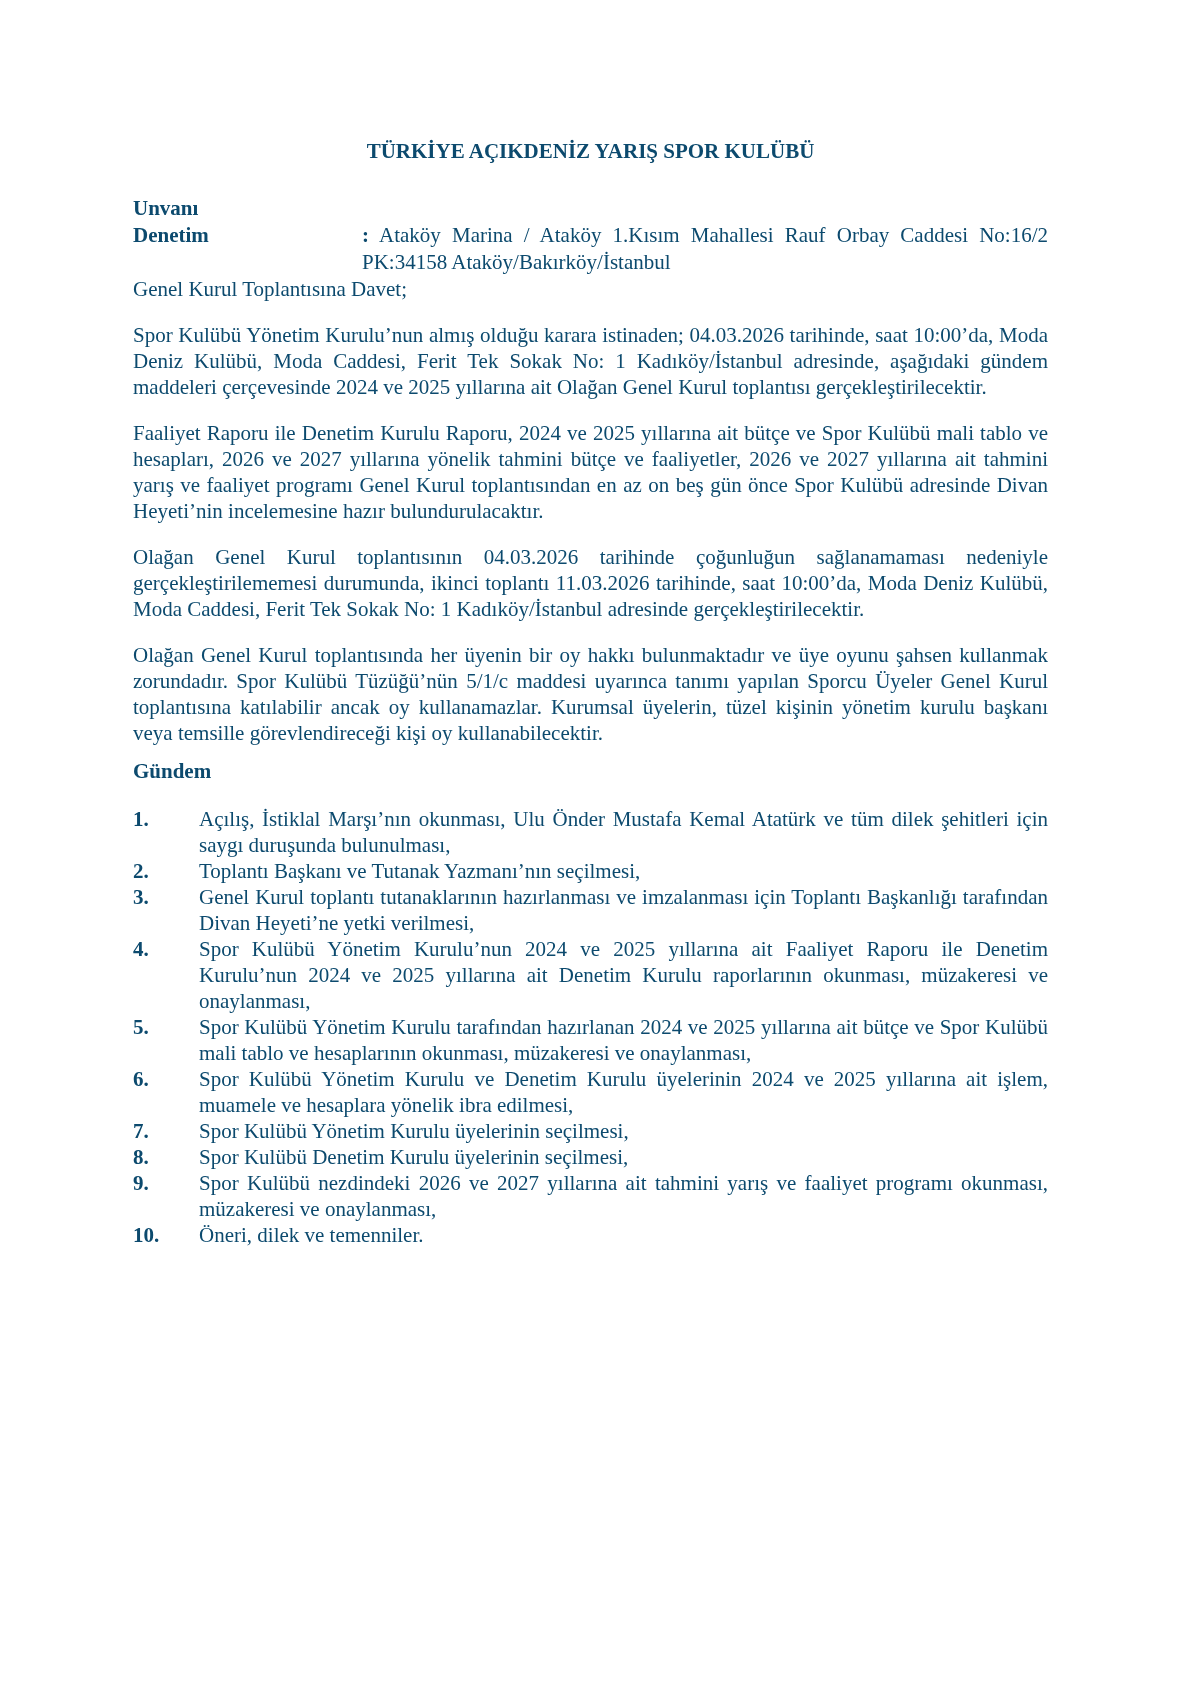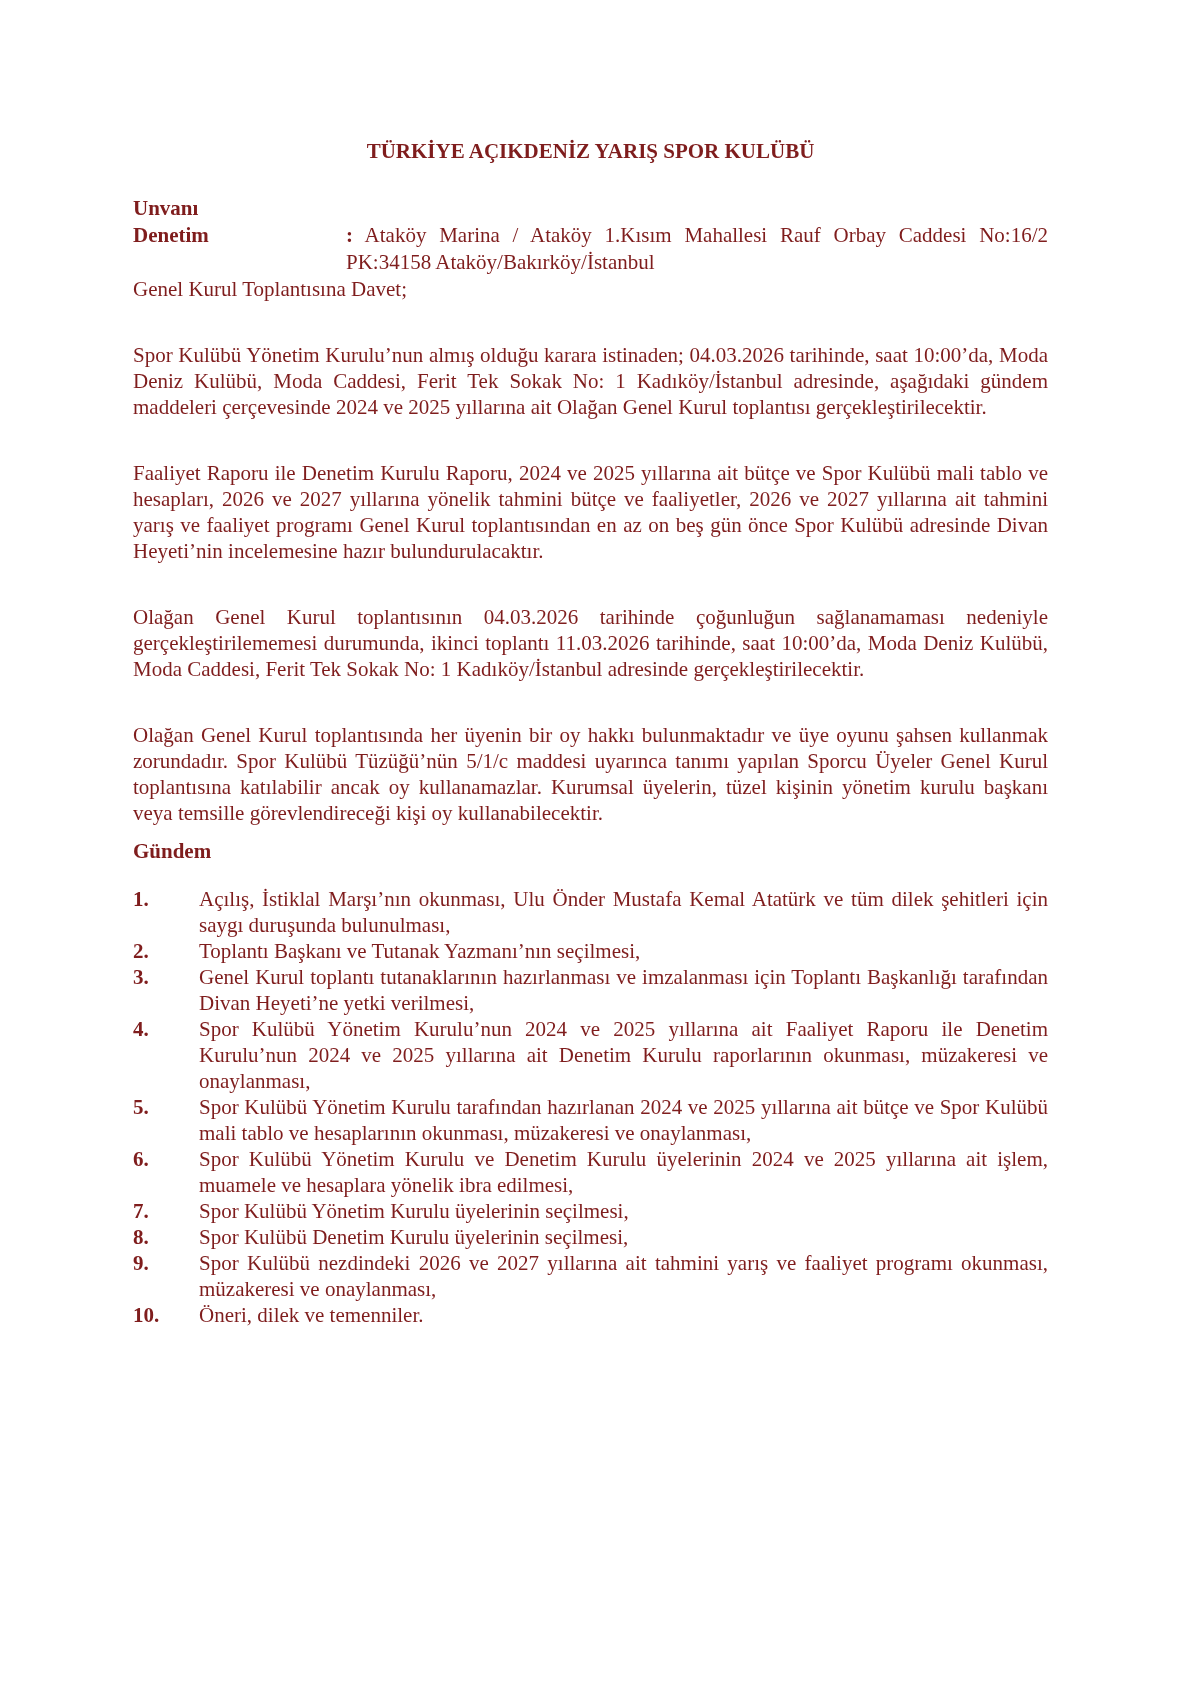--- a/index.html
+++ b/index.html
@@ -16,46 +16,47 @@
     overflow: hidden;
   }
   .content {
     position: absolute;
     left: 133px;
     top: 138px;
     width: 915px;
     font-family: "Liberation Serif", "DejaVu Serif", serif;
     font-size: 21px;
     line-height: 26px;
-    color: #7f1d1d;
+    color: #0c4a6e;
   }
   .doc-title {
     text-align: center;
     font-weight: bold;
     line-height: 27px;
   }
   .info-block { margin-top: 30px; }
   .info-row {
     display: flex;
     line-height: 27px;
+    gap: 16px;
   }
   .info-label {
     width: 213px;
     flex: none;
     font-weight: bold;
   }
   .info-value {
     flex: 1;
     text-align: justify;
   }
   .colon { font-weight: bold; }
   .bold { font-weight: bold; }
   .invite { }
   .para {
-    margin-top: 40px;
+    margin-top: 20px;
     text-align: justify;
   }
   .agenda-heading {
     margin-top: 12px;
     font-weight: bold;
   }
   .agenda { margin-top: 22px; }
   .agenda-item { display: flex; }
   .agenda-num {
     width: 66px;

